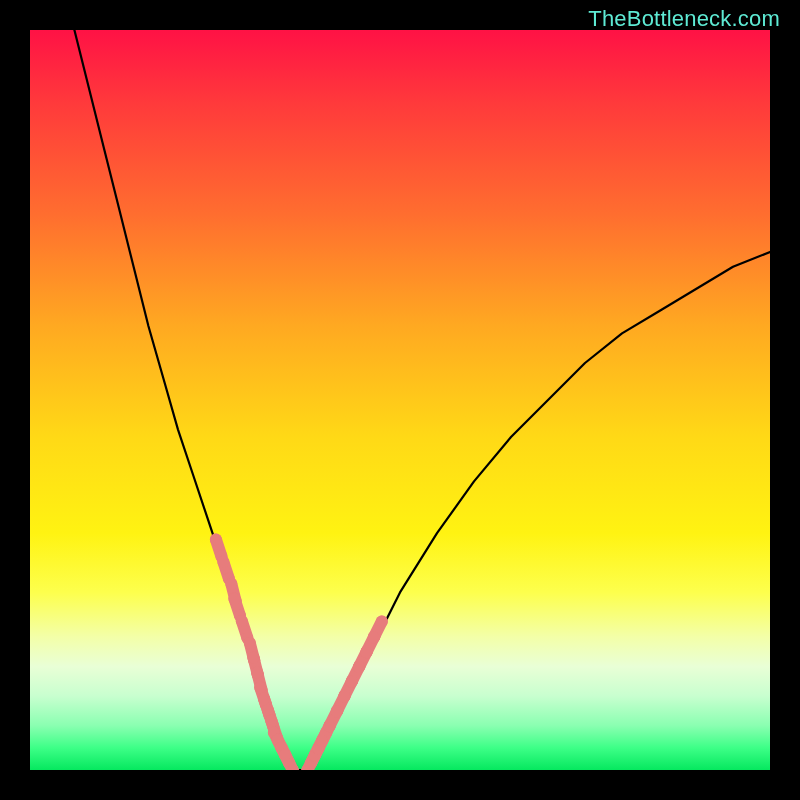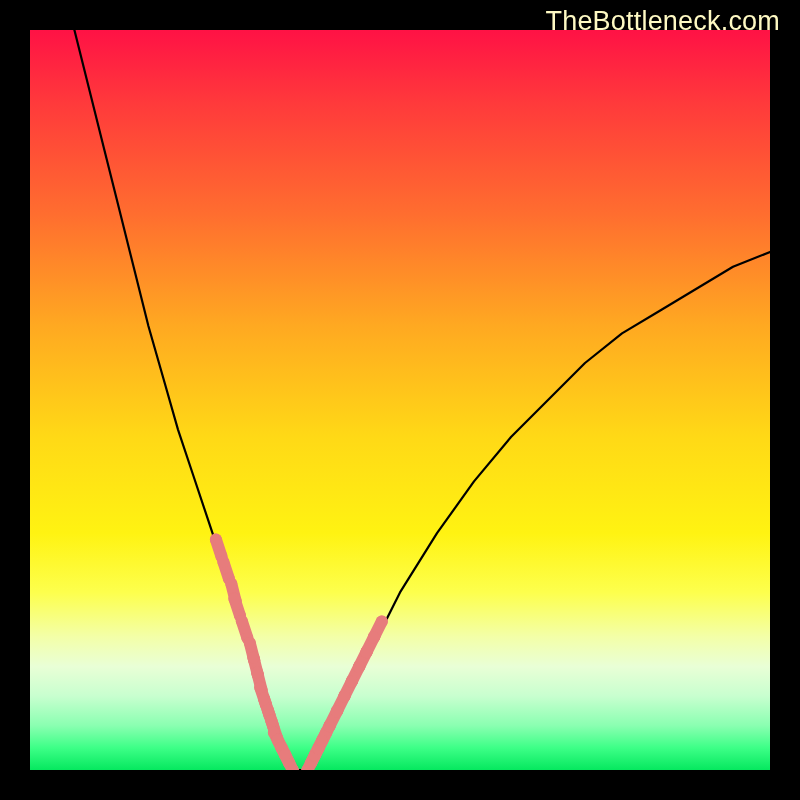--- a/index.html
+++ b/index.html
@@ -47,22 +47,22 @@
     left: 0;
     top: 0;
     width: 740px;
     height: 740px;
     pointer-events: none;
   }
   .watermark {
     position: absolute;
     top: 6px;
     right: 20px;
-    color: #fef9c3;
-    font-size: 27px;
+    color: #5eead4;
+    font-size: 22px;
     font-weight: 500;
     letter-spacing: 0.2px;
     user-select: none;
   }
 </style>
 </head>
 <body>
 
 <div class="watermark">TheBottleneck.com</div>
 

